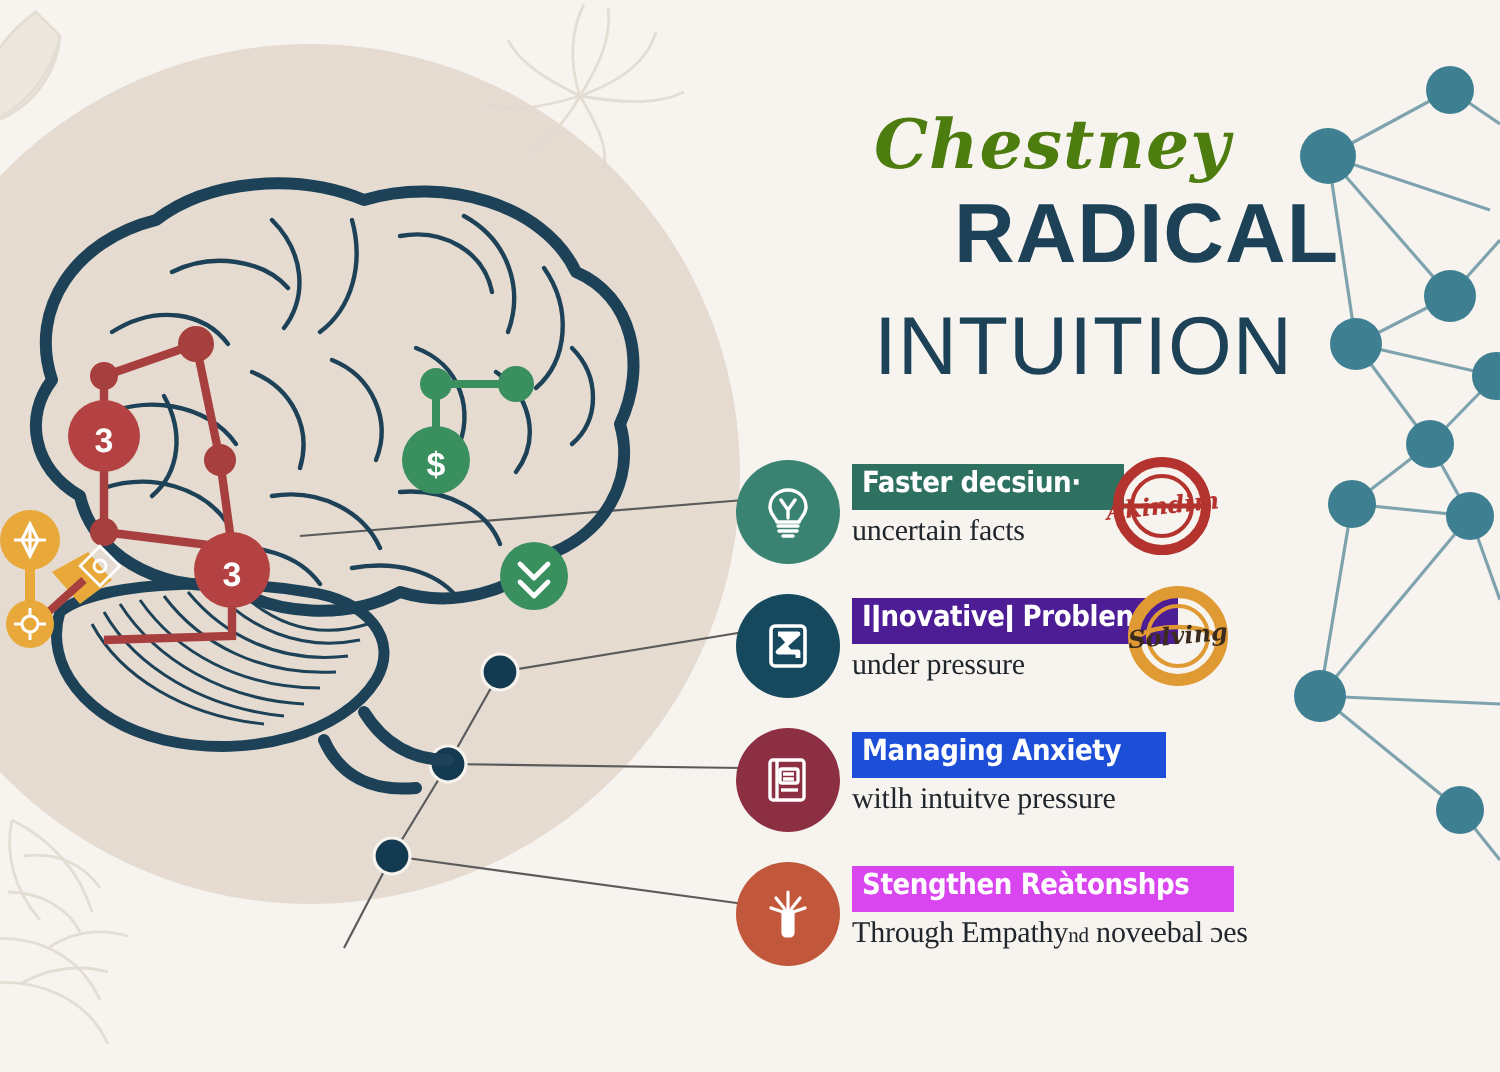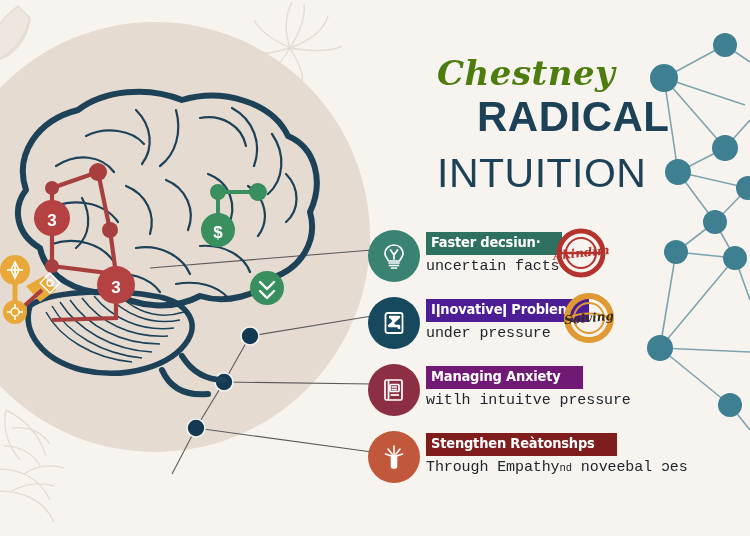--- a/index.html
+++ b/index.html
@@ -123,21 +123,21 @@
     letter-spacing: -.2px;
   }
   .sub {
     display: block;
     margin-top: 3px;
     color: #20262b;
     font-size: 15px;
     font-weight: 400;
     white-space: nowrap;
     letter-spacing: -.1px;
-    font-family: Liberation Mono, monospace;
+    font-family: Liberation Serif, serif;
   }
   .sub .sm { font-size: 10.5px; vertical-align: baseline; }
 
   
   .stamp {
     position: absolute;
     width: 58px;
     height: 50px;
     display: flex;
     align-items: center;
@@ -420,38 +420,38 @@
           <g fill="none" stroke="#ffffff" stroke-width="1.7" stroke-linejoin="round">
             <rect x="6" y="5" width="17" height="20" rx="1.5"></rect>
             <path d="M9.5 5 L9.5 25"></path>
             <rect x="11" y="9.5" width="9" height="7" rx="1"></rect>
             <path d="M12.5 12 L18 12 M12.5 14.5 L18 14.5"></path>
             <path d="M11.5 20 L20 20"></path>
           </g>
         </svg>
       </div>
       <div class="row-text">
-        <span class="hl" style="background:#701a75">Managing Anxiety</span>
+        <span class="hl" style="background:#1d4ed8">Managing Anxiety</span>
         <span class="sub">witlh intuitve pressure</span>
       </div>
     </div>
 
     <div class="row">
       <div class="icon-circle" style="background:#c2583b">
         <svg width="30" height="30" viewBox="0 0 30 30">
           <g fill="#ffffff" stroke="#ffffff" stroke-width="1.6" stroke-linecap="round">
             <path d="M15 4 L15 12"></path>
             <path d="M9 7 L13 12 M21 7 L17 12"></path>
             <path d="M6.5 12 L12.5 14 M23.5 12 L17.5 14"></path>
             <rect x="12.5" y="13" width="5" height="13" rx="1.6"></rect>
           </g>
         </svg>
       </div>
       <div class="row-text">
-        <span class="hl" style="background:#7f1d1d">Stengthen Reàtonshps</span>
+        <span class="hl" style="background:#d946ef">Stengthen Reàtonshps</span>
         <span class="sub">
           <span>Through   Empathy</span><span class="sm">nd</span>
           <span>noveebal  ɔes</span>
         </span>
       </div>
     </div>
 
   </div>
 </div>
 

